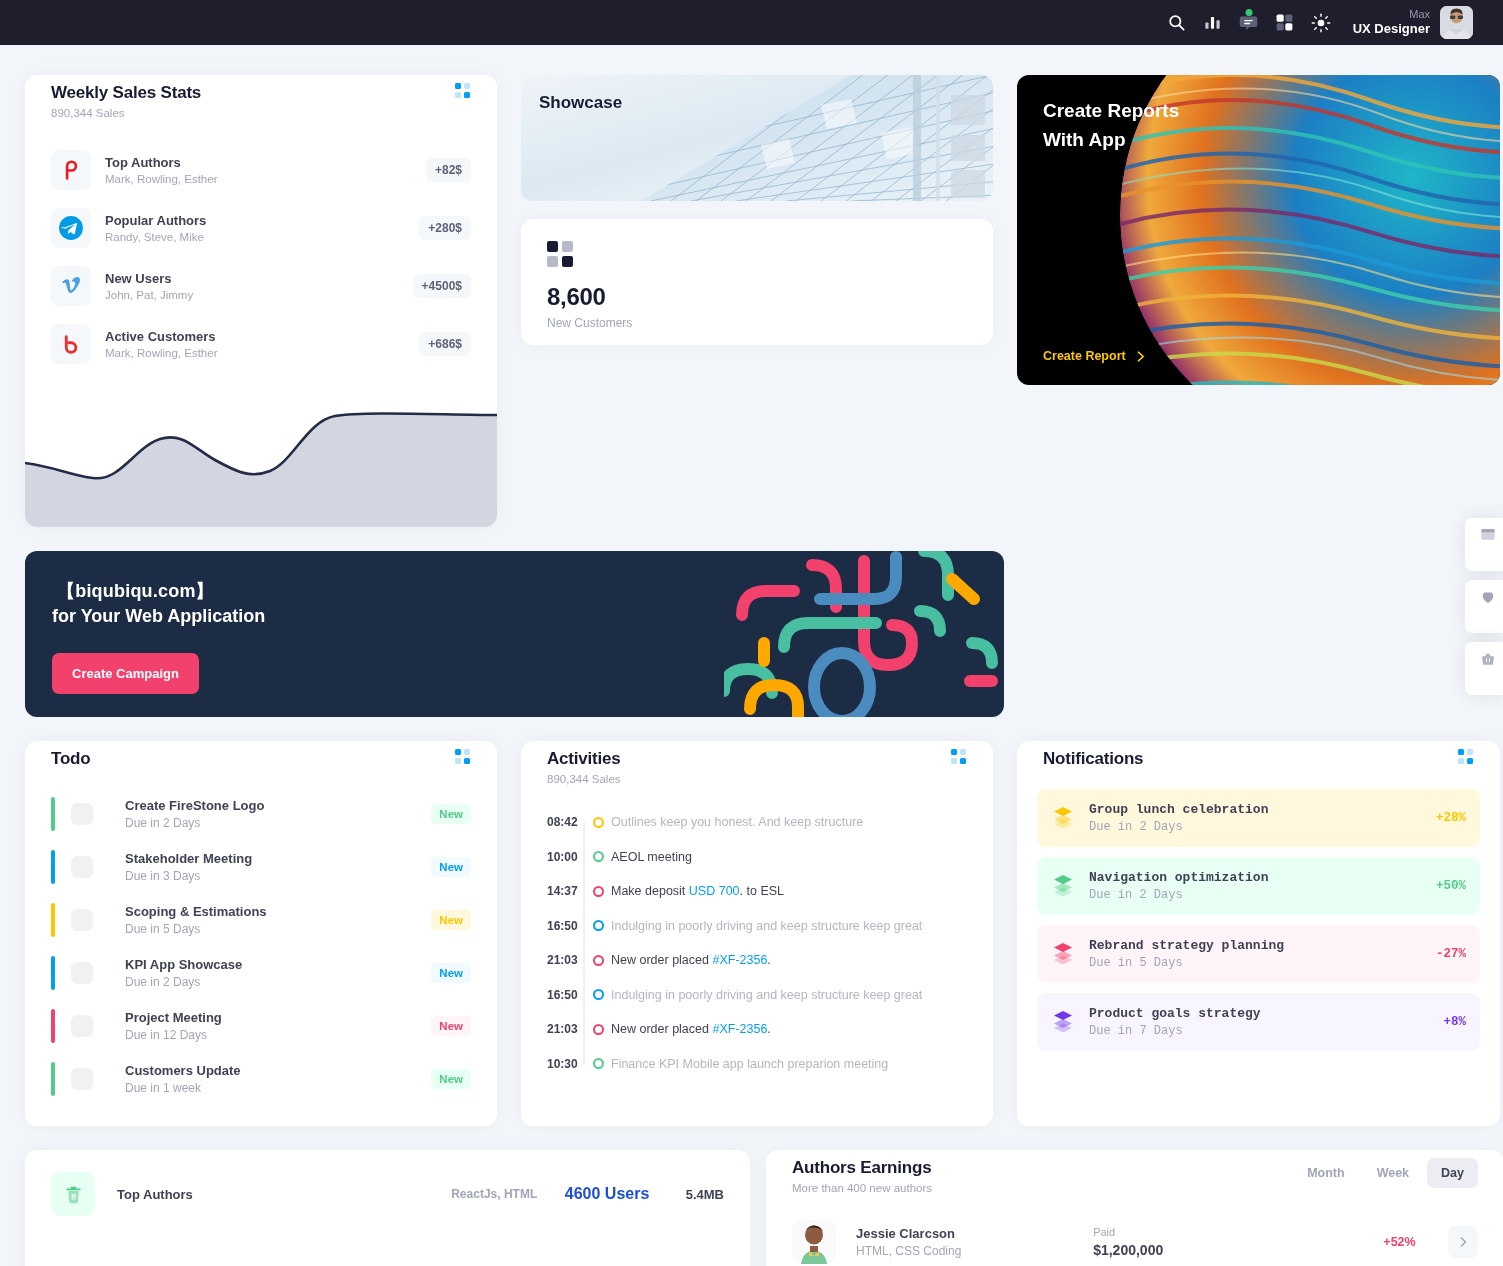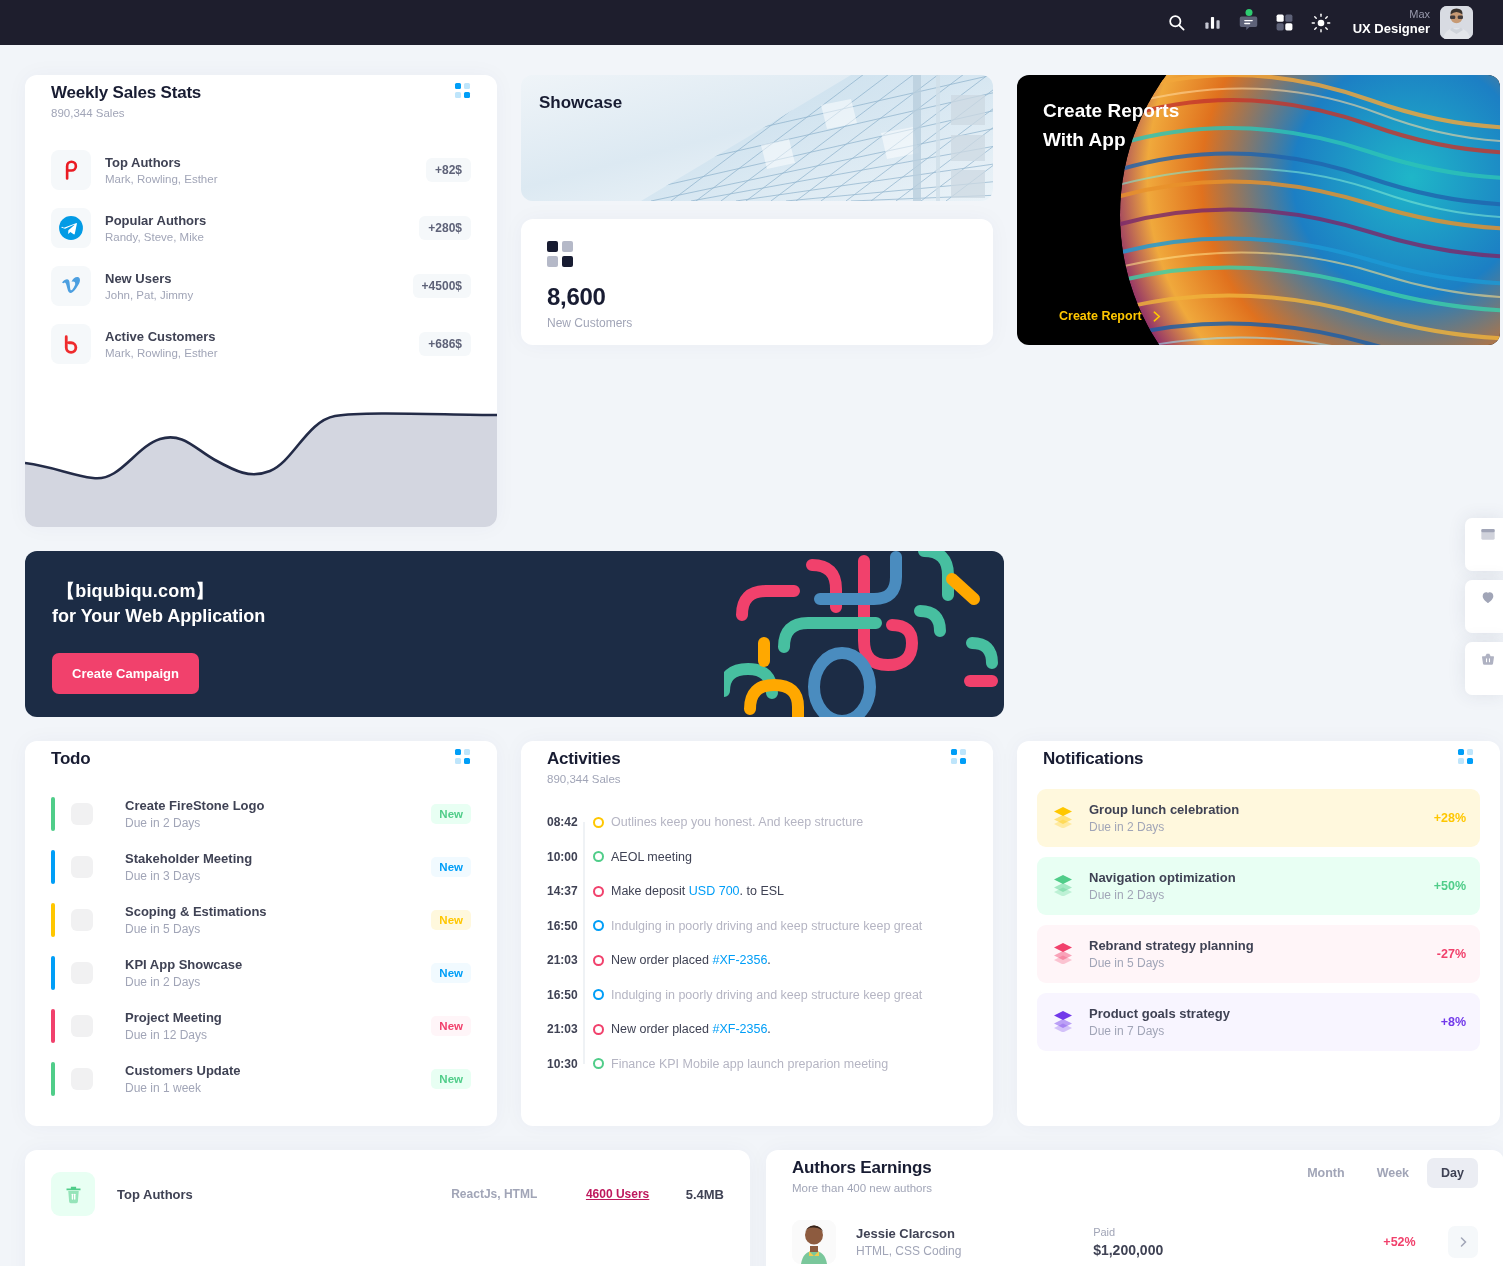--- a/index.html
+++ b/index.html
@@ -62,23 +62,23 @@
 
   
   #newcustomers { height: 126px; margin-top: 18px; padding: 22px 26px; }
   .nc-icon { width: 26px; height:26px; display:grid; grid-template-columns:11px 11px; grid-template-rows:11px 11px; gap:4px; }
   .nc-icon i { display:block; width:11px; height:11px; border-radius:2px; }
   .nc-d { background:#181C32; } .nc-l { background:#B5B9C8; }
   .nc-num { font-size:24px; font-weight:bold; color:#181C32; margin-top:16px; letter-spacing:-0.3px; }
   .nc-label { font-size:12px; color:#A1A5B7; margin-top:5px; }
 
   
-  #createreports { height: 270px; border-radius:12px; background:#000; position:relative; overflow:hidden; }
+  #createreports { height: 310px; border-radius:12px; background:#000; position:relative; overflow:hidden; }
   .cr-title { position:absolute; left:26px; top:22px; color:#fff; font-size:19px; font-weight:bold; line-height:1.5; z-index:4; }
-  .cr-link { position:absolute; left:26px; bottom:22px; color:#FFC700; font-size:12.5px; font-weight:bold; z-index:4; display:flex; align-items:center; gap:8px; cursor:pointer;margin-left:16px;}
+  .cr-link { position:absolute; left:26px; bottom:22px; color:#FFC700; font-size:12.5px; font-weight:bold; z-index:4; display:flex; align-items:center; gap:8px; cursor:pointer;}
   .sphere { position:absolute; right:-90px; top:-95px; width:470px; height:470px; border-radius:50%; overflow:hidden; }
 
   
   #campaign { margin-top: 24px; height: 166px; background:#1C2C45; border-radius:12px; position:relative; overflow:hidden; width: 979px; }
   .cp-title1 { position:absolute; left:32px; top:28px; color:#fff; font-size:18px; font-weight:bold; letter-spacing:0.2px; }
   .cp-title2 { position:absolute; left:27px; top:55px; color:#fff; font-size:18px; font-weight:bold; }
   .cp-btn { position:absolute; left:27px; top:102px; background:#F1416C; color:#fff; border:none; border-radius:7px; padding:13px 20px; font-size:13px; font-weight:bold; font-family:inherit; cursor:pointer; }
   .cp-art { position:absolute; right:0; top:0; width:280px; height:166px; }
 
   .grid-mid { display:grid; grid-template-columns: 472px 472px 483px; gap:24px; margin-top:24px; }
@@ -101,34 +101,34 @@
   .tl-time { font-size:12px; font-weight:bold; color:#3F4254; width:38px; flex-shrink:0; }
   .tl-dotwrap { width:26px; display:flex; justify-content:center; position:relative; flex-shrink:0; }
   .tl-dot { width:11px; height:11px; border-radius:50%; border:2.5px solid #fff; background:transparent; z-index:2; }
   .tl-line { position:absolute; left:62px; top:17px; bottom:17px; width:2px; background:#EFF2F5; }
   .tl-text { font-size:12.5px; color:#3F4254; }
   .tl-muted { color:#B5B5C3; }
   .tl-link { color:#009EF7; }
 
   
   #notifications { height:385px; overflow:hidden; }
-  .nf-list { margin-top:20px; padding:0 20px; }
+  .nf-list { margin-top:20px; padding:0 20px;font-family:Liberation Mono, monospace; }
   .nf-row { display:flex; align-items:center; border-radius:9px; padding: 13px 14px; margin-bottom: 10px; }
   .nf-text { margin-left:14px; flex:1; }
   .nf-title { font-size:13px; font-weight:bold; color:#3F4254; }
   .nf-due { font-size:12px; color:#A1A5B7; margin-top:3px; }
   .nf-pct { font-size:12.5px; font-weight:bold; }
 
   .grid-bot { display:grid; grid-template-columns: 725px 738px; gap:16px; margin-top:24px; }
   #files { height: 300px; overflow:hidden; }
   .f-row { display:flex; align-items:center; padding: 0 26px; height:56px; }
   .f-icon { width:44px; height:44px; border-radius:9px; display:flex; align-items:center; justify-content:center; flex-shrink:0; }
   .f-name { font-size:13px; font-weight:bold; color:#3F4254; width: 300px; margin-left:22px; }
   .f-tech { font-size:12px; font-weight:bold; color:#A1A5B7; width:150px; text-align:right; }
-  .f-users { font-size:12px; font-weight:bold; color:#be185d; width:120px; text-align:right;text-decoration:underline; }
+  .f-users { font-size:16px; font-weight:bold; color:#1d4ed8; width:120px; text-align:right; }
   .f-size { font-size:13px; font-weight:bold; color:#3F4254; width:80px; text-align:right; }
   .f-list { margin-top:16px; }
 
   #earnings { height:300px; overflow:hidden; }
   .tabs { display:flex; align-items:center; gap:4px; }
   .tab { font-size:12.5px; font-weight:bold; color:#A1A5B7; padding:8px 14px; border-radius:7px; cursor:pointer; }
   .tab.active { background:#EBEDF3; color:#3F4254; }
   .e-row { display:flex; align-items:center; padding:0 26px; height:60px; }
   .e-av { width:44px; height:44px; border-radius:9px; background:#F9F9F9; overflow:hidden; flex-shrink:0; position:relative; }
   .e-text { margin-left:20px; width:250px; }

